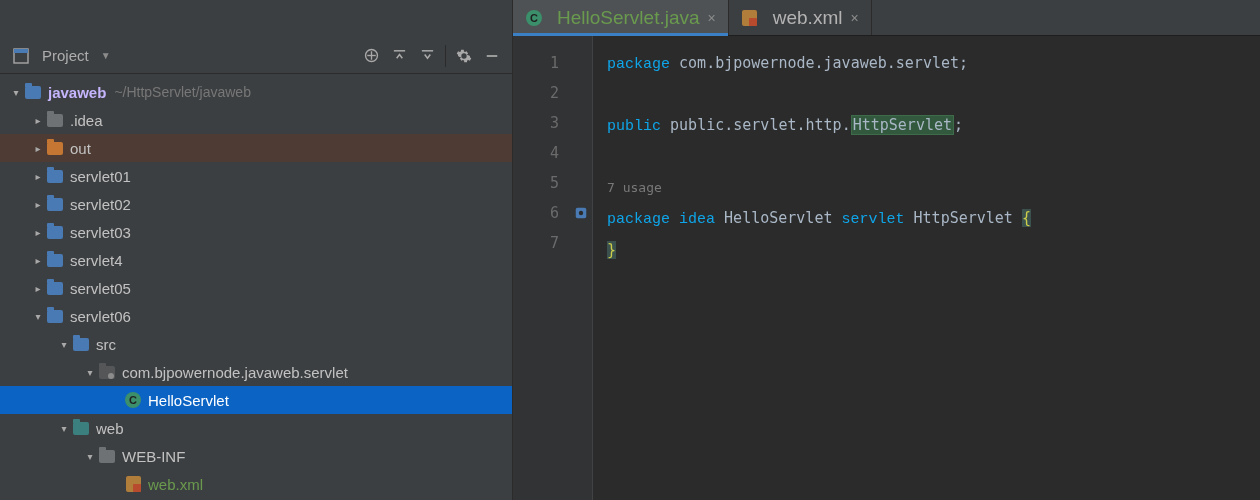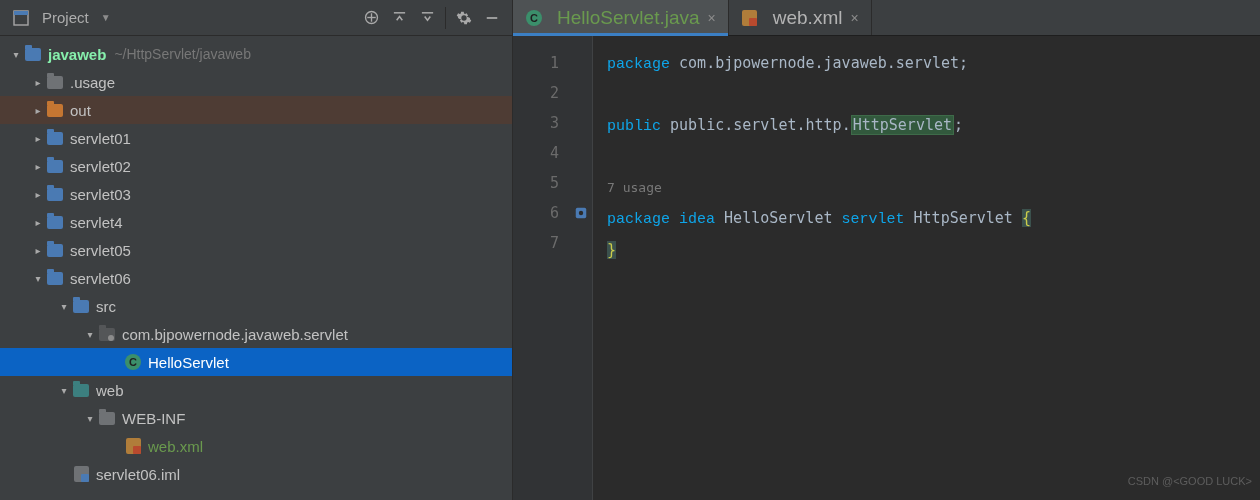--- a/index.html
+++ b/index.html
@@ -1,37 +1,37 @@
 <!DOCTYPE html>
 <html><head>
 <meta charset="utf-8">
 <style>
   * { margin:0; padding:0; box-sizing:border-box; }
   html,body { width:1260px; height:500px; background:#2b2b2b; font-family:"Segoe UI",Arial,sans-serif; font-size:14px; color:#bbbbbb; overflow:hidden; }
   .root { display:flex; height:100%; }
 
   
   .sidebar { width:513px; background:#3c3f41; display:flex; flex-direction:column; border-right:1px solid #2b2b2b; }
-  .sb-header { height:36px; display:flex; align-items:center; padding:0 6px; border-bottom:1px solid #2b2b2b; background:#3c3f41; }
+  .sb-header { height:36px; display:flex; align-items:center; padding:0 6px; border-bottom:1px solid #2b2b2b; background:#3c3f41;margin-top:38px; }
   .title-btn { display:flex; align-items:center; gap:6px; padding:2px 6px; color:#adadad; font-size:15px; }
   .title-btn .tri { margin-left:6px; color:#8c8c8c; font-size:10px; }
   .sb-header-spacer { flex:1; }
   .sb-icon-btn { width:28px; height:28px; display:flex; align-items:center; justify-content:center; color:#a9a9a9; cursor:pointer; }
   .sb-sep { width:1px; height:22px; background:#2b2b2b; margin:0 4px; }
 
   .tree { flex:1; overflow:auto; padding-top:4px; }
   .row { display:flex; align-items:center; height:28px; padding-right:8px; white-space:nowrap; cursor:pointer; }
   .row.selected { background:#0b63c4; color:#ffffff; }
   .row.selected .name { color:#ffffff; }
   .row.out { background:#4e3c34; }
   .arrow { width:16px; text-align:center; color:#a9a9a9; font-size:10px; }
   .arrow.blank { visibility:hidden; }
   .ico { width:18px; height:18px; margin-right:6px; display:inline-flex; align-items:center; justify-content:center; flex-shrink:0; }
   .name { color:#c2c2c2; font-size:15px; }
-  .name.bold { font-weight:700; color:#86efac; }
+  .name.bold { font-weight:700; color:#c4b5fd; }
   .path { color:#777777; margin-left:8px; font-size:14px; }
   .name.green { color:#6a9a4e; }
 
   
   .ind { display:inline-block; flex-shrink:0; }
 
   
   .fld { width:16px; height:13px; background:#6f7275; border-radius:2px; position:relative; }
   .fld::before { content:""; position:absolute; top:-3px; left:0; width:7px; height:4px; background:#6f7275; border-radius:1px 1px 0 0; }
   .fld.orange { background:#c57632; }
@@ -138,21 +138,21 @@
         <span class="name bold">javaweb</span>
         <span class="path">~/HttpServlet/javaweb</span>
       </div>
 
       <div class="row">
         <span class="ind" style="width:30px"></span>
           <span class="arrow">▸</span>
         <span class="ico">
             <span class="fld"></span>
           </span>
-        <span class="name">.usage</span>
+        <span class="name">.idea</span>
       </div>
 
       <div class="row out">
         <span class="ind" style="width:30px"></span>
           <span class="arrow">▸</span>
         <span class="ico">
             <span class="fld orange"></span>
           </span>
         <span class="name">out</span>
       </div>
@@ -314,17 +314,16 @@
       </div>
       <div class="code">
 <pre><span class="kw">package</span> <span class="pkgtxt">com.bjpowernode.javaweb.servlet</span>;
 
 <span class="kw">public</span> <span class="pkgtxt">public.servlet.http.</span><span class="hl">HttpServlet</span>;
 
 <span class="usage">7 usage</span>
 <span class="kw">package</span> <span class="kw">idea</span> <span class="cls">HelloServlet</span> <span class="kw">servlet</span> <span class="cls">HttpServlet</span> <span class="brace brace-hl">{</span>
 <span class="brace brace-hl">}</span>
 </pre>
-        <div class="watermark">CSDN @&lt;GOOD LUCK&gt;</div>
       </div>
     </div>
   </div>
 </div>
 
 </body></html>

